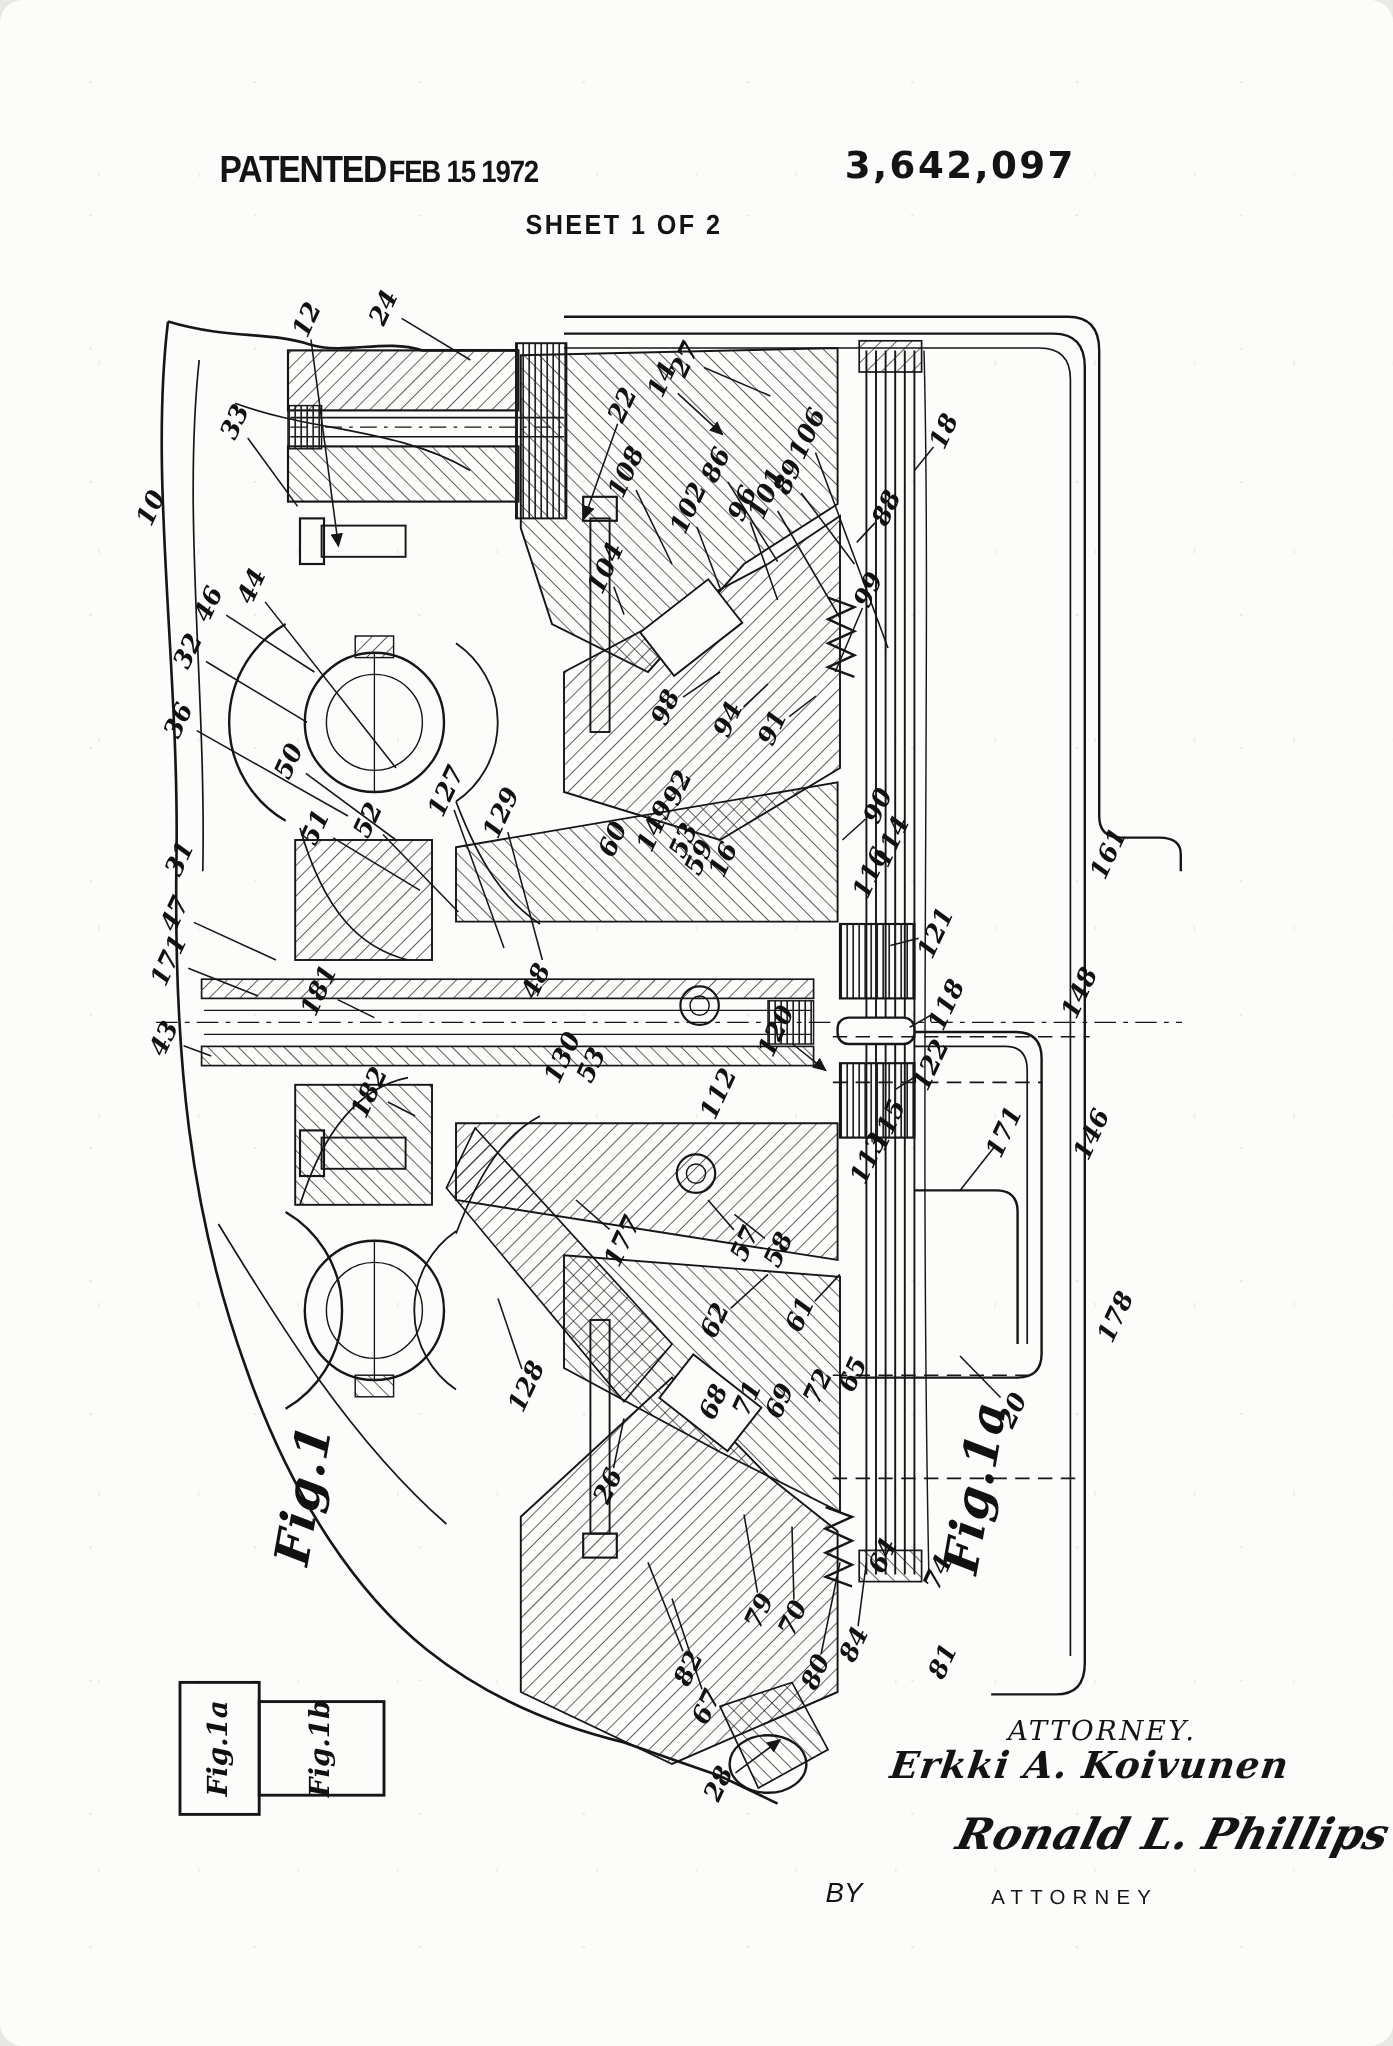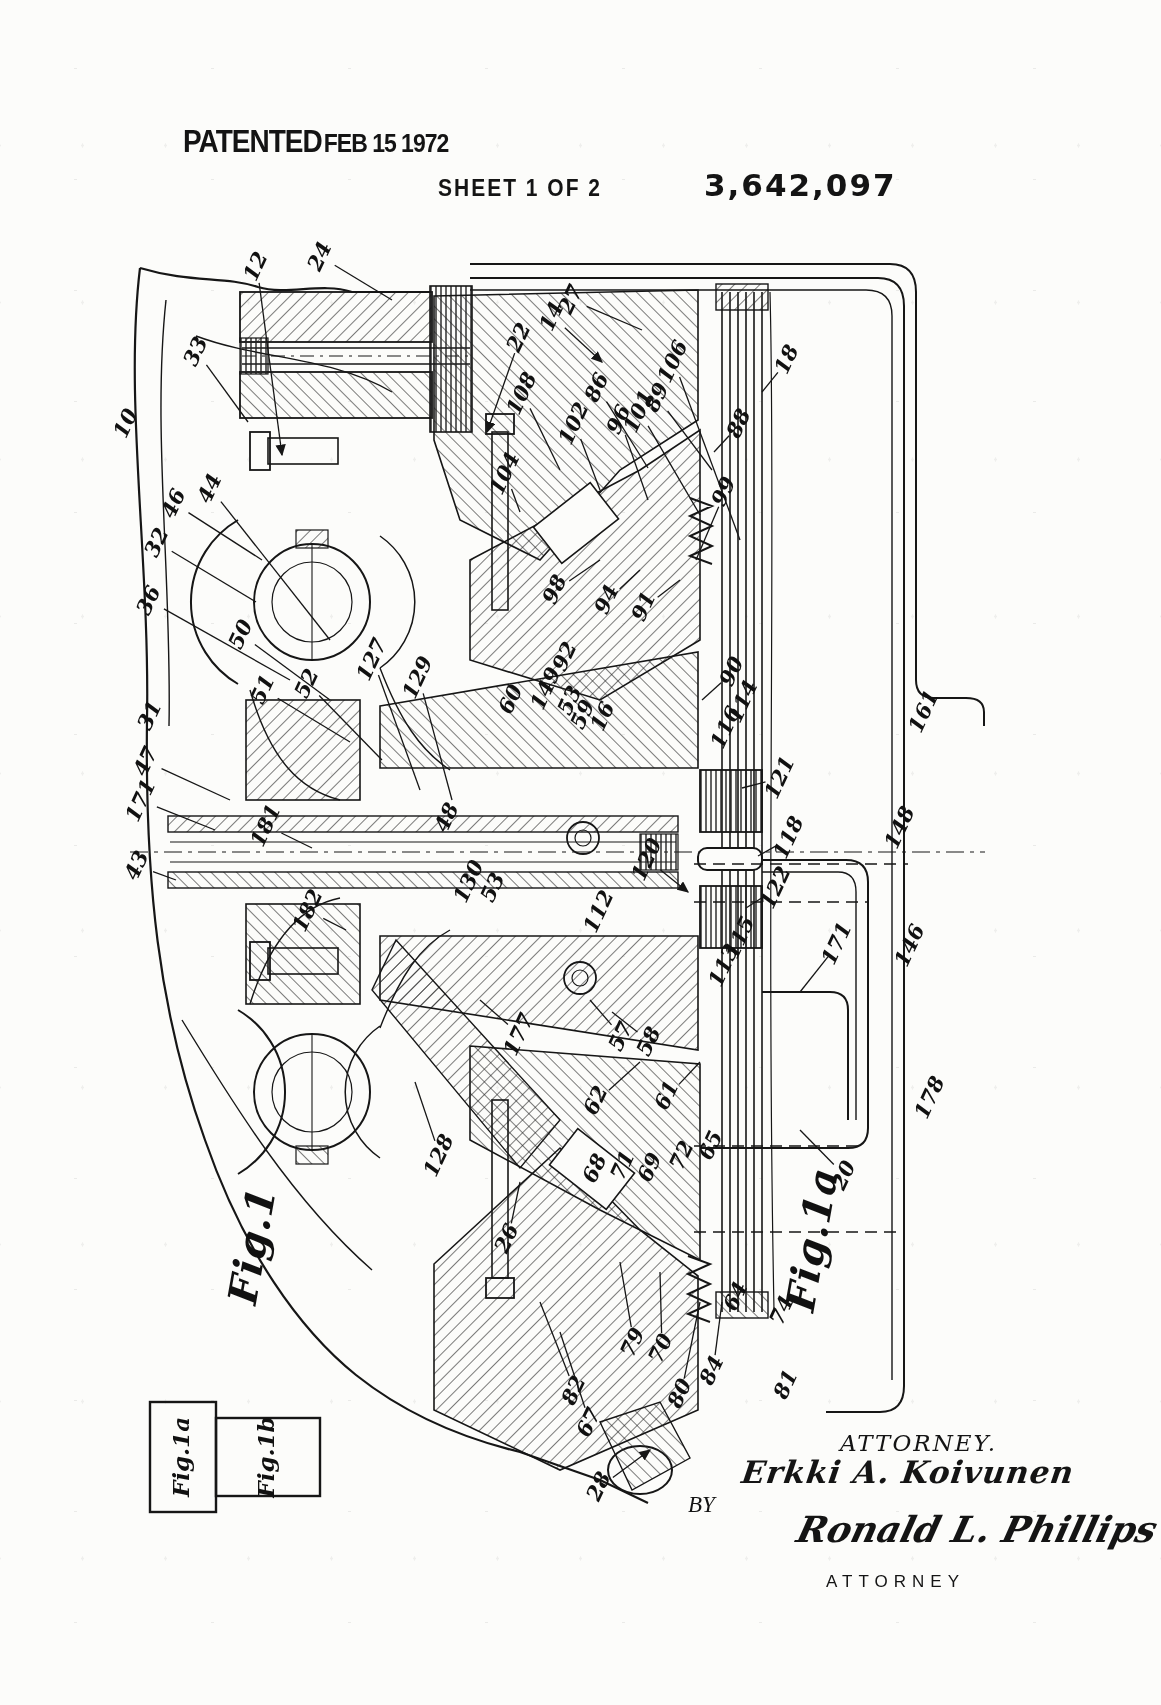--- a/index.html
+++ b/index.html
@@ -5,32 +5,33 @@
   html,body{margin:0;padding:0;background:#e8e8e4;}
   .page{
     position:relative;width:1161px;height:1705px;margin:0 auto;
     background:#fcfcfa;overflow:hidden;
     font-family:"Liberation Sans",sans-serif;color:#141414;
     background-image:
       radial-gradient(rgba(0,0,0,0.07) 1px, transparent 1.2px),
       radial-gradient(rgba(0,0,0,0.05) 1px, transparent 1.2px);
     background-size:137px 111px, 83px 157px;
     background-position:7px 13px, 41px 67px;
+    border-radius:19px;
   }
   .stamp{
     position:absolute;left:183px;top:124px;white-space:nowrap;
     font-weight:bold;transform:scaleY(1.12);transform-origin:left top;
     letter-spacing:0px;
   }
   .stamp .w1{font-size:28px;letter-spacing:-1px;}
   .stamp .w2{font-size:23px;letter-spacing:-1px;margin-left:2px;}
   .patno{
     position:absolute;left:704px;top:120px;
     font-family:"DejaVu Sans",sans-serif;font-weight:bold;
-    font-size:31px;letter-spacing:2px;margin-top:47px;
+    font-size:31px;letter-spacing:2px;
   }
   .sheetline{
     position:absolute;left:0;top:176px;width:1040px;text-align:center;
     font-weight:bold;font-size:21px;letter-spacing:2px;transform:scaleY(1.1);
   }
   svg.drawing{position:absolute;left:0;top:0;}
   svg .ln{stroke:#161616;fill:none;}
   svg text.num{
     font-family:"DejaVu Serif",serif;font-style:italic;font-weight:bold;
     font-size:21px;fill:#111;text-anchor:middle;dominant-baseline:middle;
@@ -49,21 +50,21 @@
   .inventor-heading{
     left:840px;top:1430px;font-family:"DejaVu Serif",serif;
     font-style:italic;font-size:23px;letter-spacing:2px;
   }
   .inventor-name{
     left:742px;top:1454px;font-family:"DejaVu Serif",serif;
     font-style:italic;font-weight:bold;font-size:31px;
     transform:skewX(-8deg);letter-spacing:1px;
   }
   .by-label{
-    left:688px;top:1492px;font-family:Liberation Serif, serif;
+    left:688px;top:1564px;font-family:Liberation Sans, sans-serif;
     font-style:italic;font-size:23px;
   }
   .attorney-signature{
     left:798px;top:1508px;font-family:"DejaVu Serif",serif;
     font-style:italic;font-weight:bold;font-size:36px;
     transform:skewX(-14deg);letter-spacing:0px;
   }
   .attorney-label{
     left:826px;top:1572px;font-size:17px;letter-spacing:6px;text-align:right;
   }

